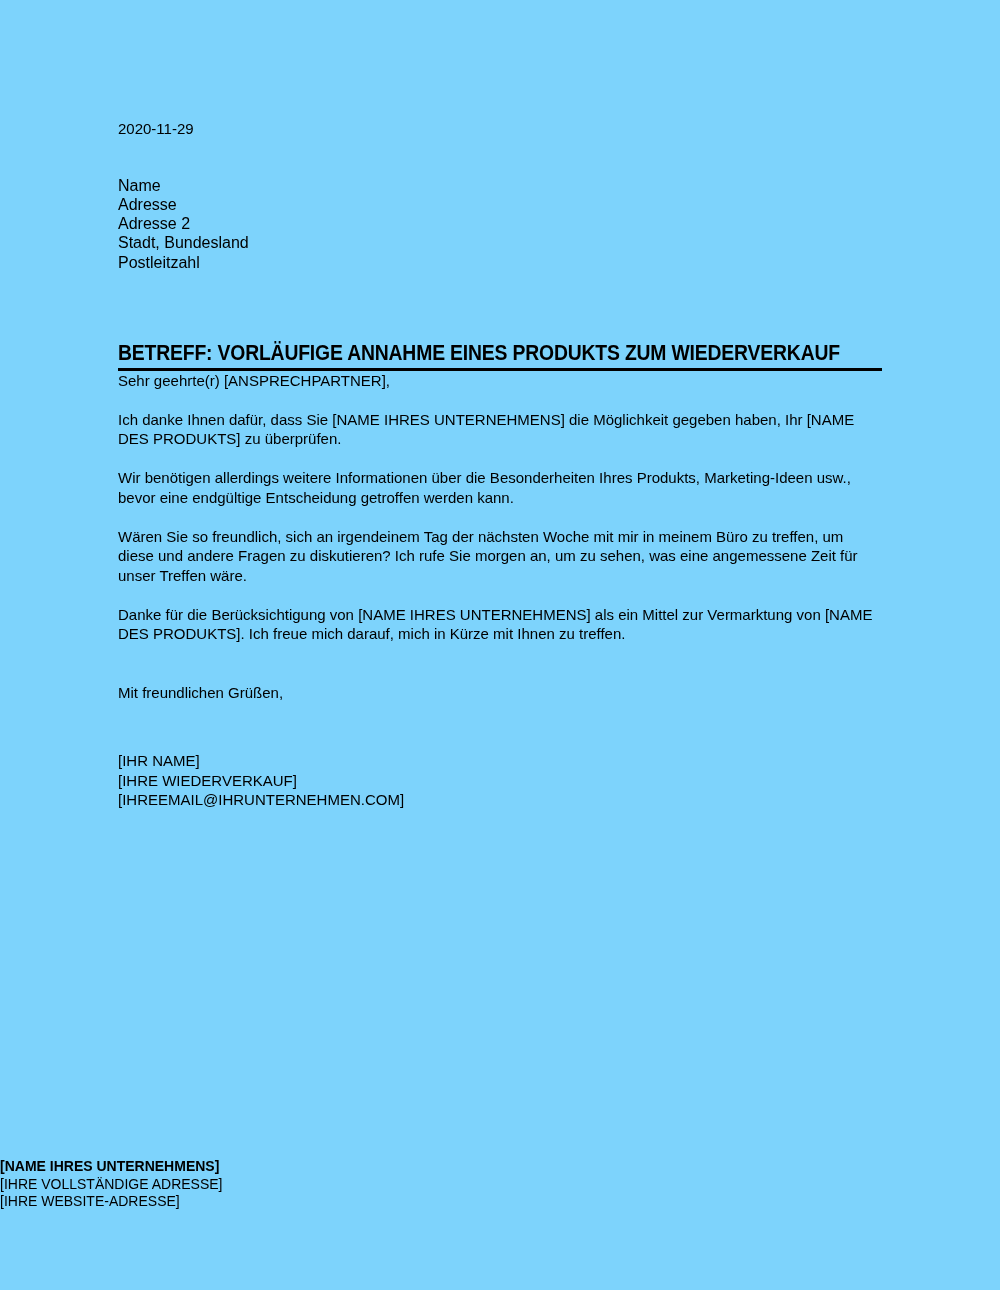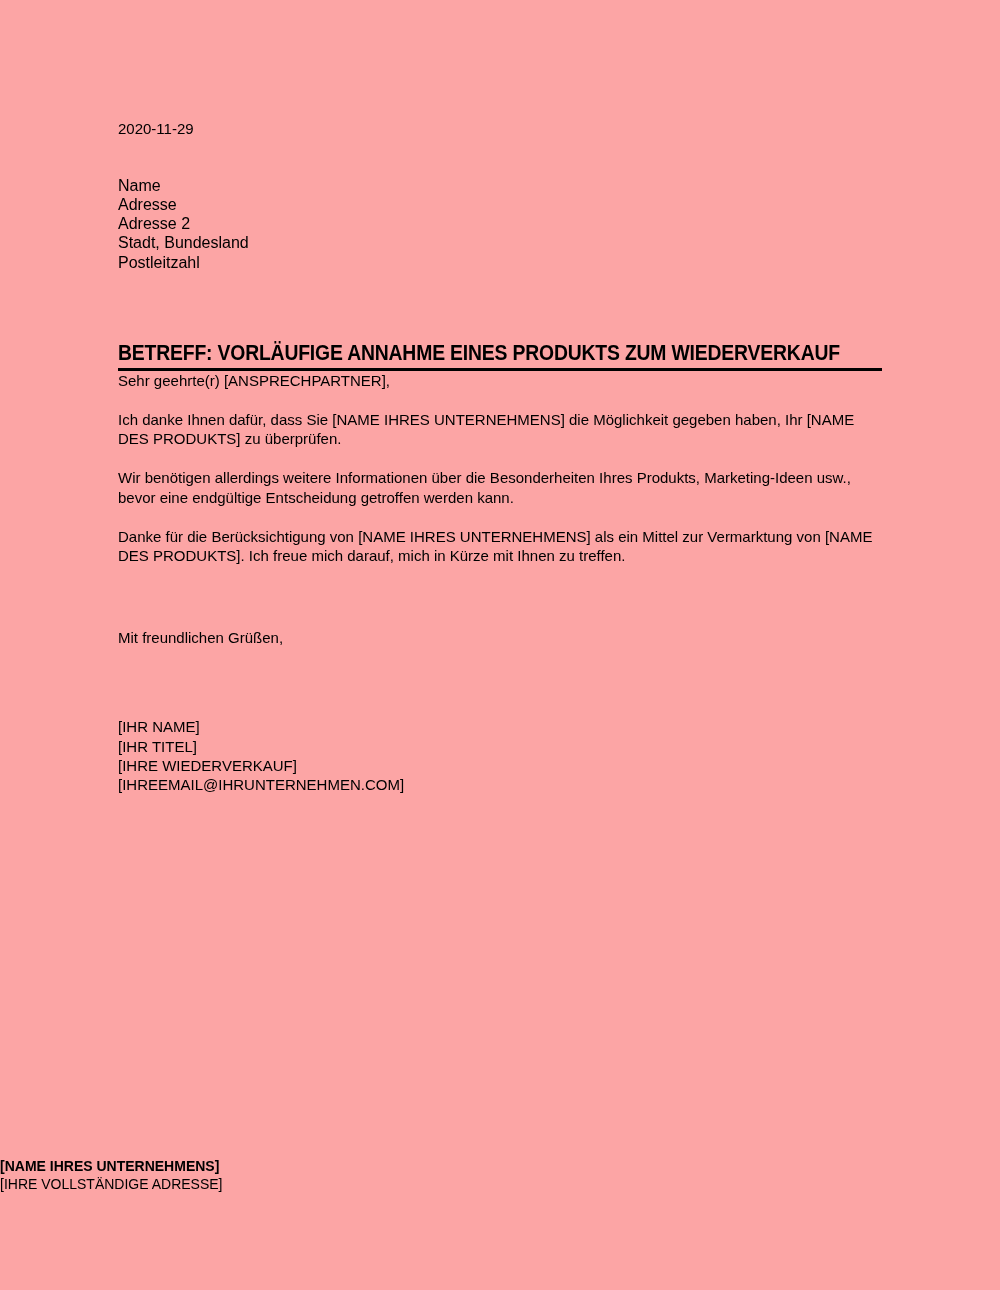--- a/index.html
+++ b/index.html
@@ -1,21 +1,21 @@
 <!DOCTYPE html>
 <html><head>
 <meta charset="utf-8">
 <style>
   * { margin: 0; padding: 0; box-sizing: border-box; }
   html, body { background: #ffffff; }
   .page {
     position: relative;
     width: 1000px;
     height: 1290px;
-    background: #fca5a5;
+    background: #7dd3fc;
     font-family: "Liberation Sans", sans-serif;
     color: #000000;
     overflow: hidden;
   }
   .content {
     position: absolute;
     left: 118px;
     top: 119px;
     width: 764px;
   }
@@ -50,26 +50,26 @@
   .salutation {
     font-size: 15px;
     line-height: 19.5px;
   }
   .para {
     margin-top: 19.5px;
     font-size: 15px;
     line-height: 19.5px;
   }
   .closing {
-    margin-top: 62px;
+    margin-top: 39px;
     font-size: 15px;
     line-height: 19.5px;
   }
   .signature-block {
-    margin-top: 70px;
+    margin-top: 49px;
     font-size: 15px;
     line-height: 19.3px;
   }
   .footer {
     position: absolute;
     left: 0;
     right: 0;
     top: 1158px;
     text-align: left;
     font-size: 14px;
@@ -95,30 +95,31 @@
 
     <div class="subject-line">
       <span class="condensed">BETREFF: VORLÄUFIGE ANNAHME EINES PRODUKTS ZUM WIEDERVERKAUF</span>
     </div>
     <div class="subject-rule"></div>
 
     <div class="salutation">Sehr geehrte(r) [ANSPRECHPARTNER],</div>
 
     <p class="para">Ich danke Ihnen dafür, dass Sie [NAME IHRES UNTERNEHMENS] die Möglichkeit gegeben haben, Ihr [NAME DES PRODUKTS] zu überprüfen.</p>
     <p class="para">Wir benötigen allerdings weitere Informationen über die Besonderheiten Ihres Produkts, Marketing-Ideen usw., bevor eine endgültige Entscheidung getroffen werden kann.</p>
+    <p class="para">Wären Sie so freundlich, sich an irgendeinem Tag der nächsten Woche mit mir in meinem Büro zu treffen, um diese und andere Fragen zu diskutieren? Ich rufe Sie morgen an, um zu sehen, was eine angemessene Zeit für unser Treffen wäre.</p>
     <p class="para">Danke für die Berücksichtigung von [NAME IHRES UNTERNEHMENS] als ein Mittel zur Vermarktung von [NAME DES PRODUKTS]. Ich freue mich darauf, mich in Kürze mit Ihnen zu treffen.</p>
 
     <div class="closing">Mit freundlichen Grüßen,</div>
 
     <div class="signature-block">
       <div>[IHR NAME]</div>
-      <div>[IHR TITEL]</div>
       <div>[IHRE WIEDERVERKAUF]</div>
       <div>[IHREEMAIL@IHRUNTERNEHMEN.COM]</div>
     </div>
 
   </div>
 
   <div class="footer">
     <div class="company">[NAME IHRES UNTERNEHMENS]</div>
     <div>[IHRE VOLLSTÄNDIGE ADRESSE]</div>
+    <div>[IHRE WEBSITE-ADRESSE]</div>
   </div>
 </div>
 
 </body></html>

